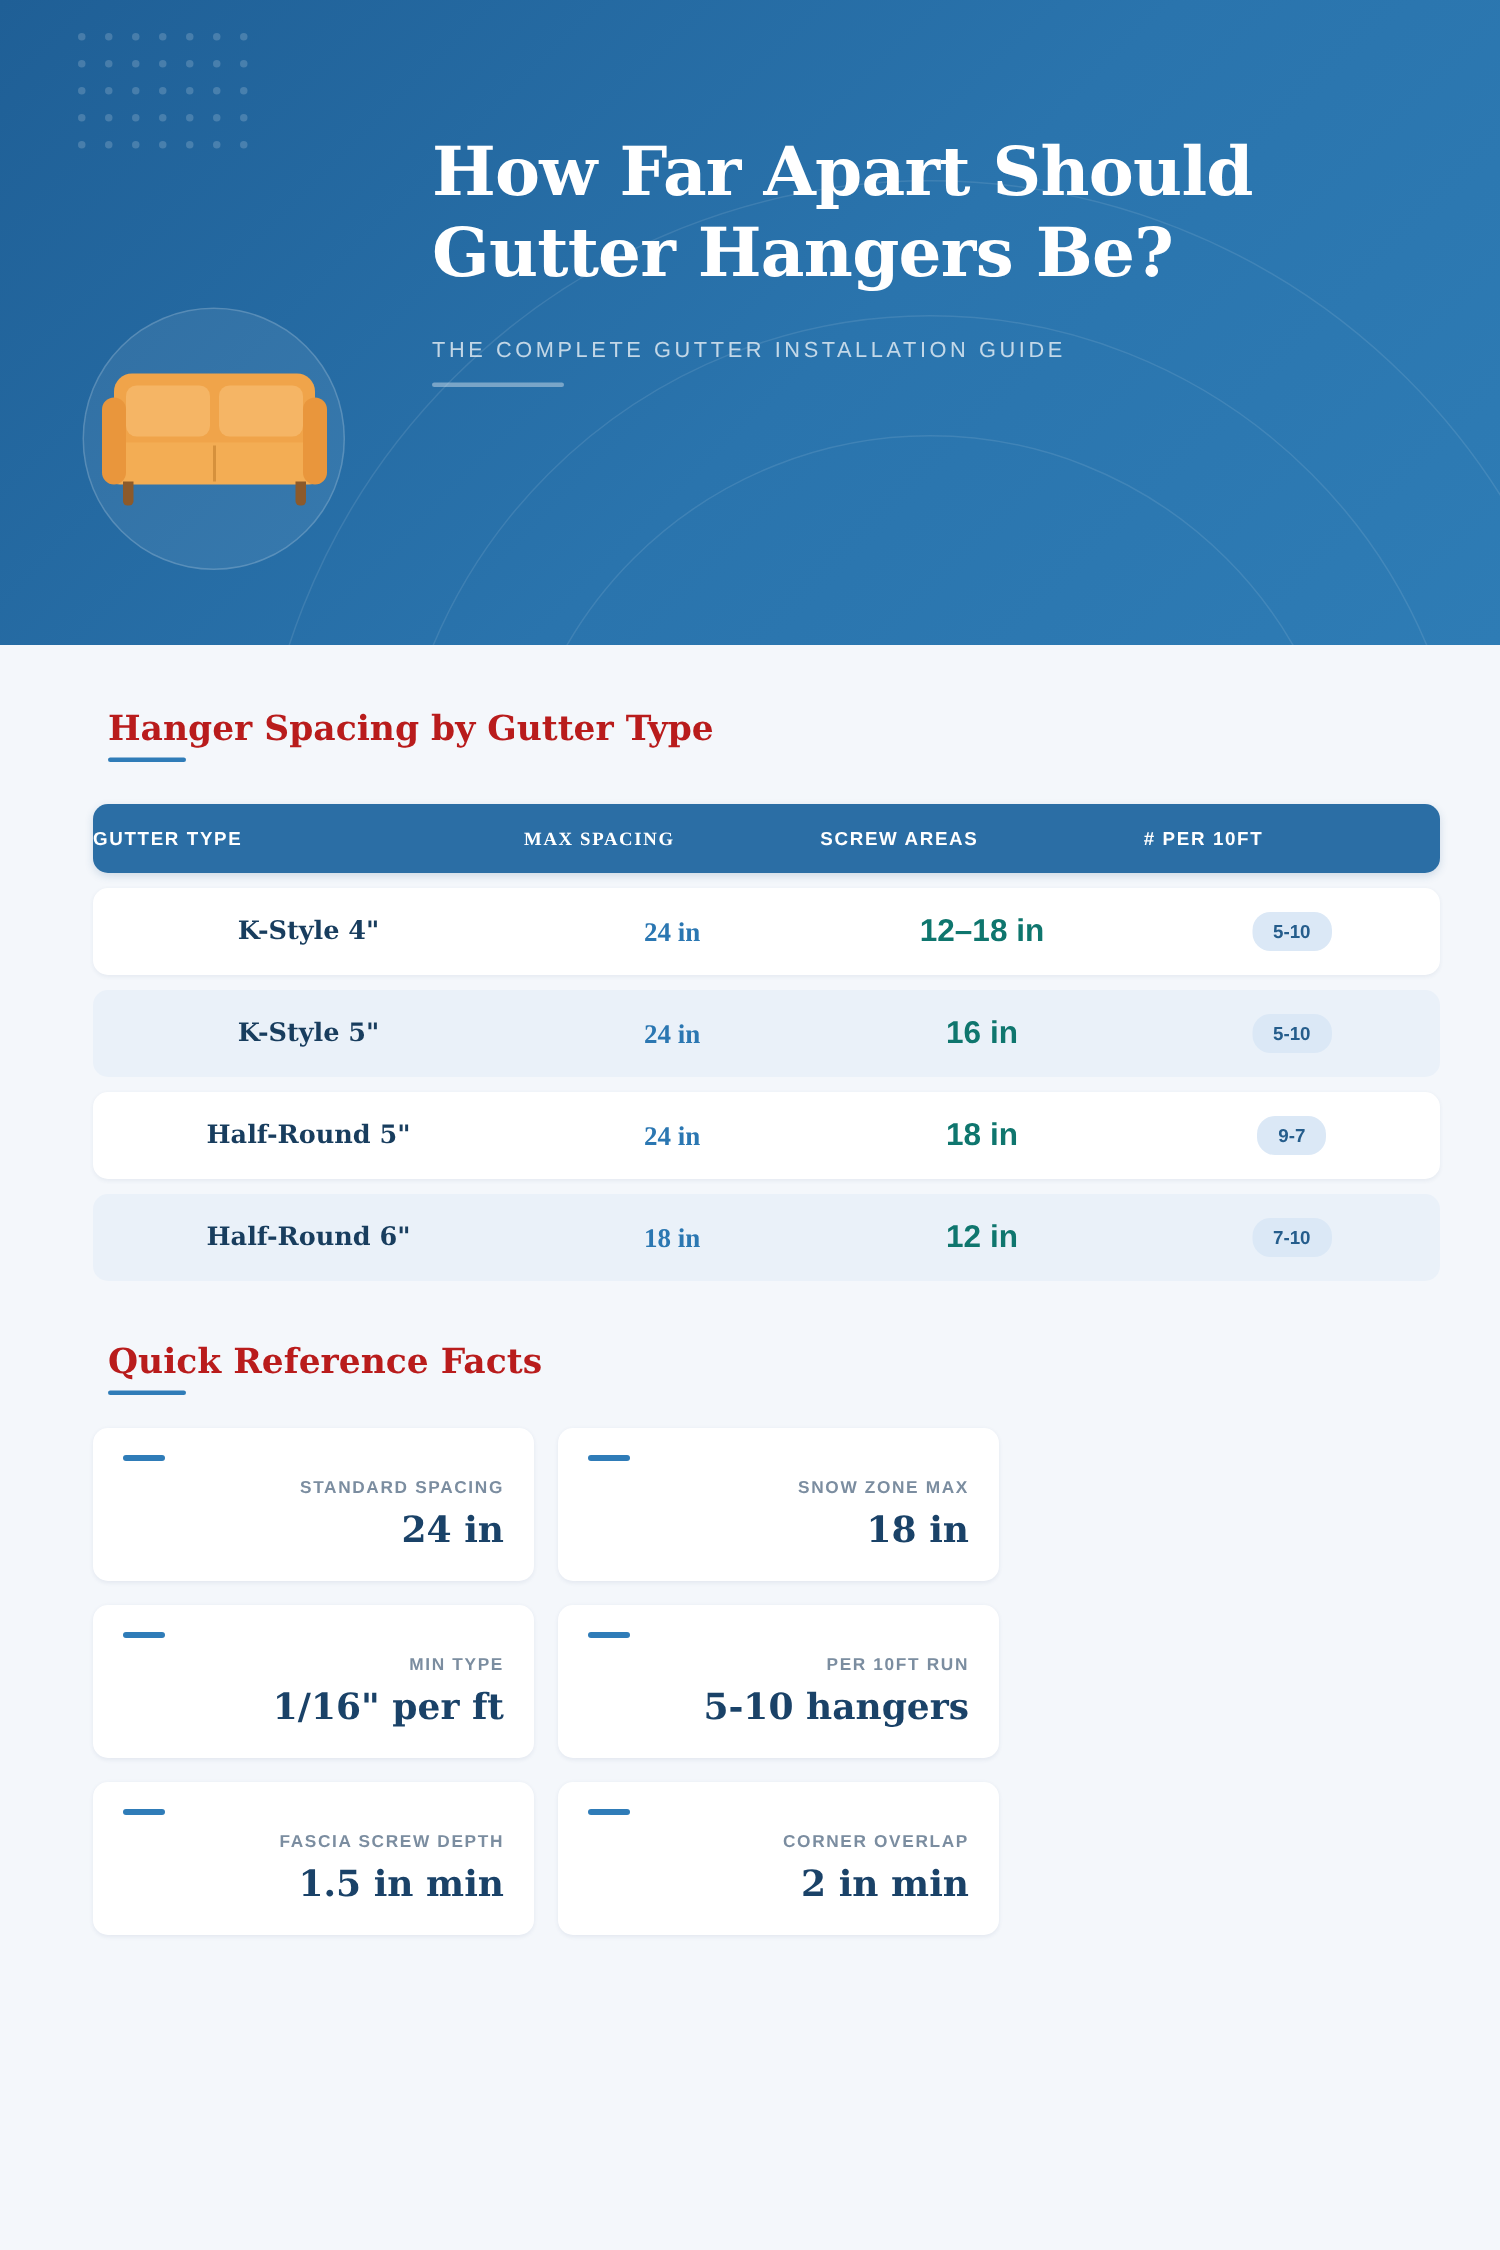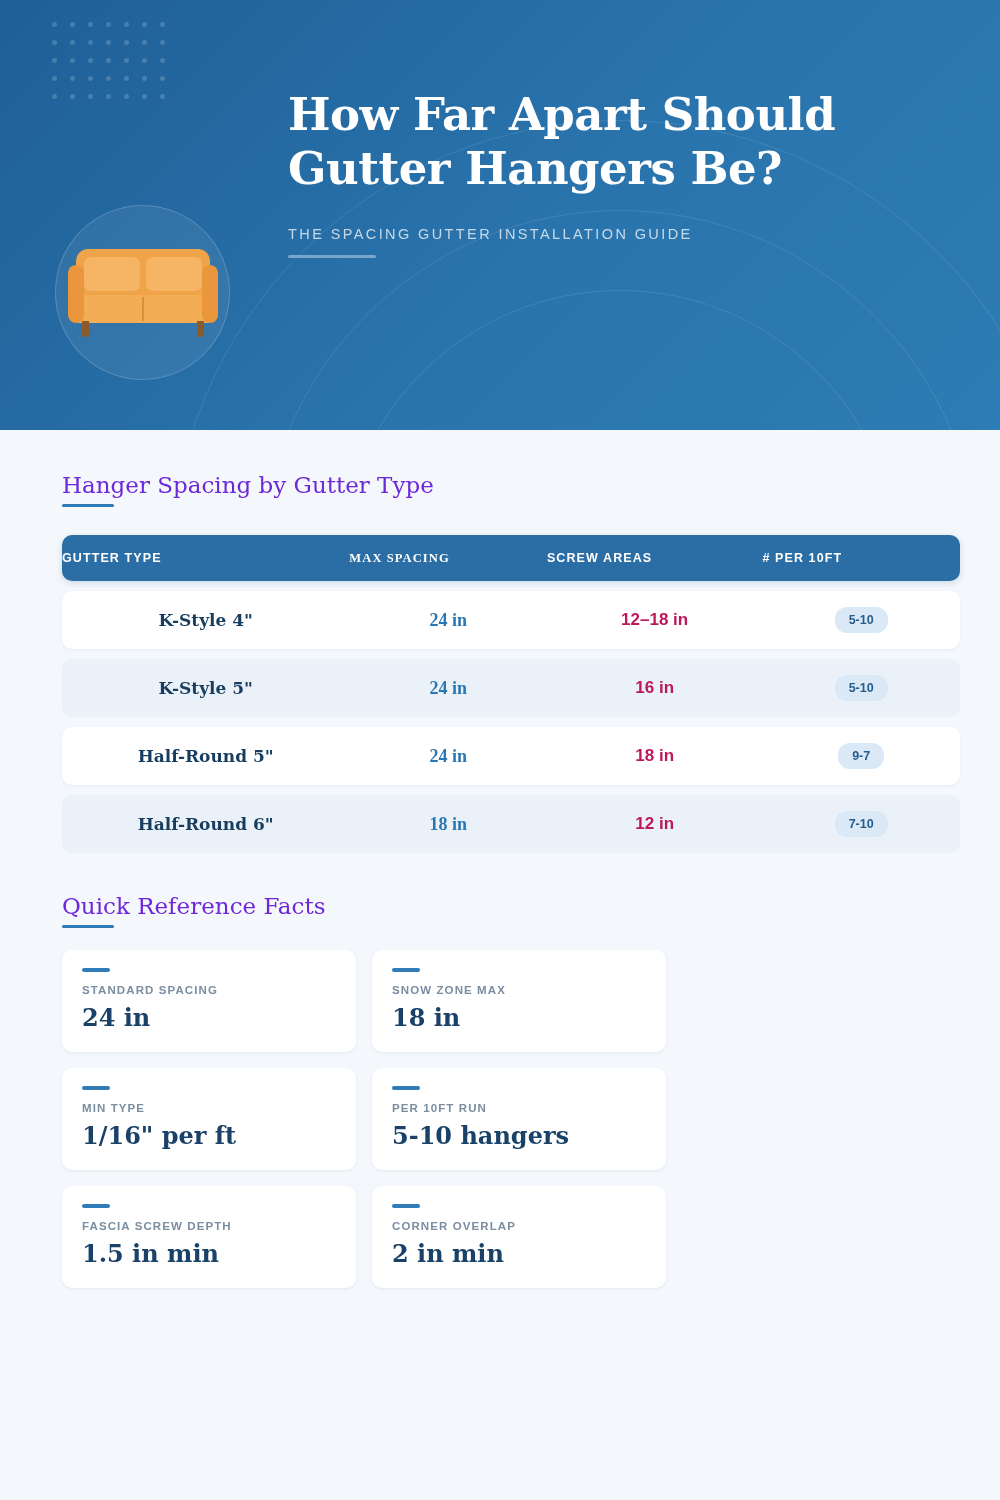--- a/index.html
+++ b/index.html
@@ -97,26 +97,27 @@
   .hero-rule {
     margin-top: 13px;
     width: 88px; height: 3px;
     background: rgba(255,255,255,0.38);
     border-radius: 2px;
   }
 
   
   .section-title {
     font-family: "DejaVu Serif", serif;
-    font-weight: normal;
-    color: #6d28d9;
+    font-weight: bold;
+    color: #b91c1c;
     font-size: 23px;
     position: relative;
     display: inline-block;
     padding-bottom: 9px;
+    margin-left: 10px;
   }
   .section-title::after {
     content: "";
     position: absolute; left: 0; bottom: 0;
     width: 52px; height: 3px;
     background: #2f7cb8; border-radius: 2px;
   }
 
   .body-wrap { padding: 0 40px; }
 
@@ -158,21 +159,21 @@
   .cell-type {
     font-family: "DejaVu Serif", serif;
     font-weight: bold;
     font-size: 17px;
     color: #183d5e;
   }
   .cell-max {
     font-size: 18px; font-weight: bold; color: #2b77b2;
   }
   .cell-snow {
-    font-size: 17px; font-weight: bold; color: #be185d;
+    font-size: 21px; font-weight: bold; color: #0f766e;
   }
   .pill {
     display: inline-block;
     background: #dbe8f6;
     color: #255d8c;
     font-size: 12.5px;
     font-weight: bold;
     padding: 6px 14px;
     border-radius: 12px;
   }
@@ -184,20 +185,21 @@
     flex-wrap: wrap;
     gap: 16px;
     margin-top: 22px;
   }
   .fact {
     width: 294px;
     background: #ffffff;
     border-radius: 10px;
     padding: 18px 20px 20px 20px;
     box-shadow: 0 1px 3px rgba(40,70,110,0.08);
+    text-align: right;
   }
   .fact .bar { width: 28px; height: 4px; background: #2f7cb8; border-radius: 2px; }
   .fact .lbl {
     margin-top: 12px;
     font-size: 11.5px;
     letter-spacing: 1.1px;
     font-weight: bold;
     color: #7b8da0;
   }
   .fact .val {
@@ -299,21 +301,21 @@
         <div class="seat-line"></div>
         <div class="arm-l"></div>
         <div class="arm-r"></div>
         <div class="leg-l"></div>
         <div class="leg-r"></div>
       </div>
     </div>
 
     <div class="hero-text">
       <div class="hero-title">How Far Apart Should Gutter Hangers Be?</div>
-      <div class="hero-sub">THE SPACING GUTTER INSTALLATION GUIDE</div>
+      <div class="hero-sub">THE COMPLETE GUTTER INSTALLATION GUIDE</div>
       <div class="hero-rule"></div>
     </div>
   </div>
 
   <div class="body-wrap">
 
     <div class="block-1">
       <div class="section-title">Hanger Spacing by Gutter Type</div>
 
       <div class="table">

